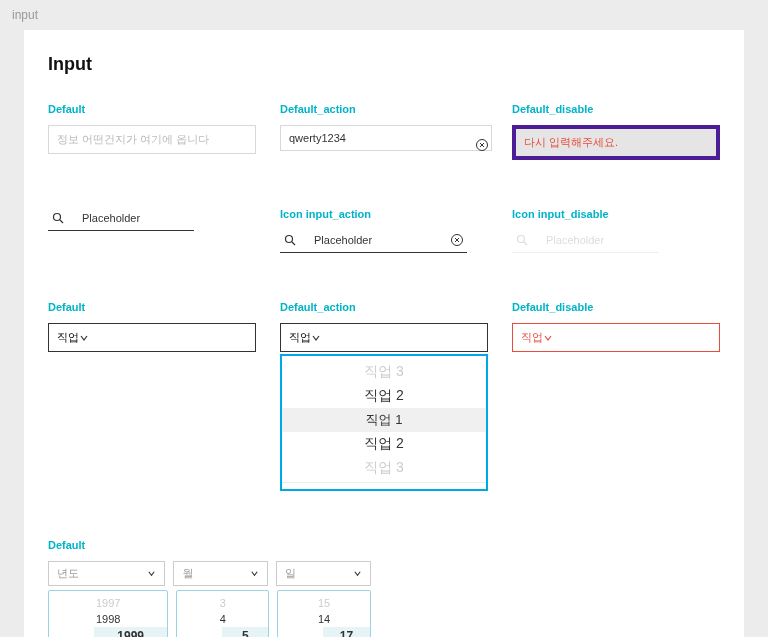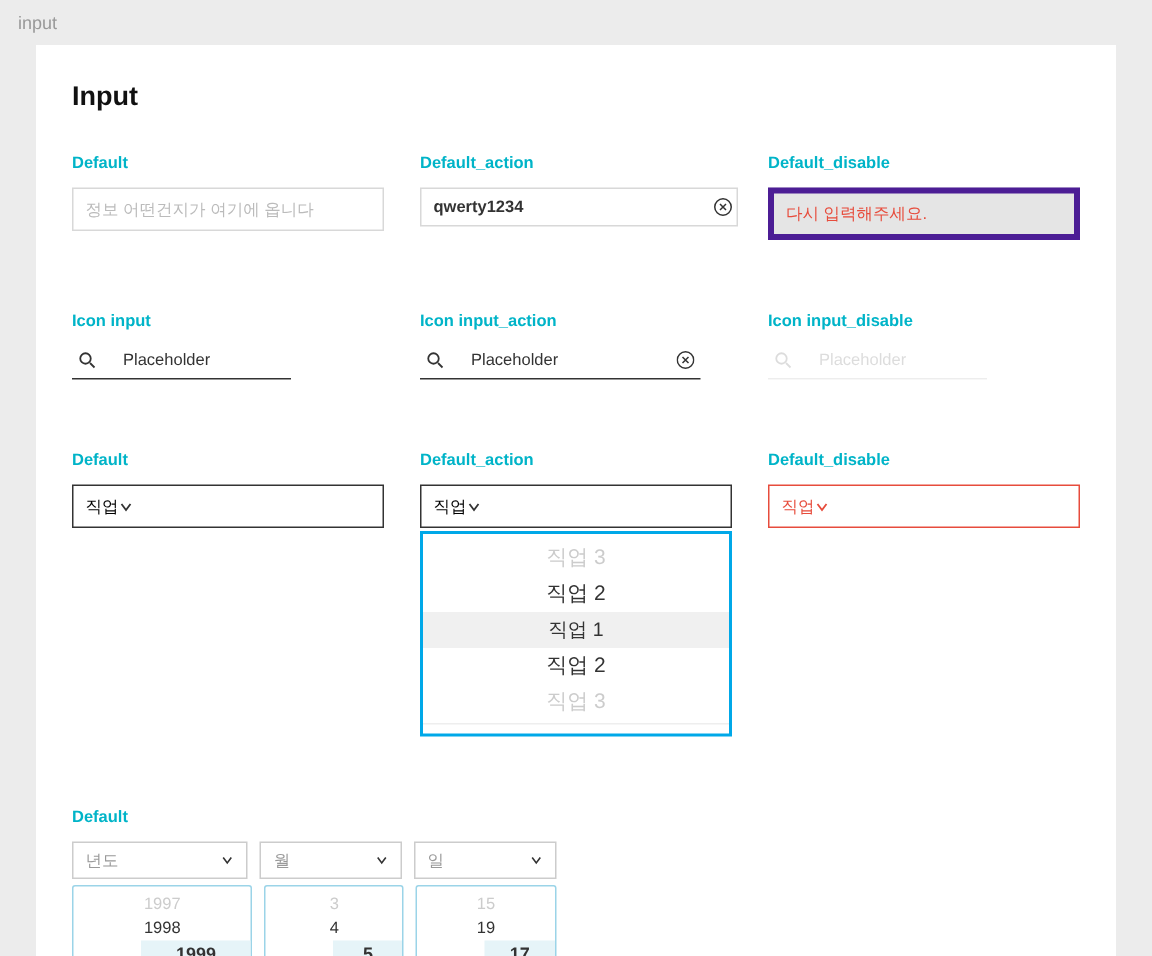--- a/index.html
+++ b/index.html
@@ -5,21 +5,21 @@
     * { box-sizing: border-box; margin: 0; padding: 0; }
     body { font-family: -apple-system, BlinkMacSystemFont, "Segoe UI", sans-serif; background: #ececec; font-size: 12px; }
     .page-title { color: #999; font-size: 12px; padding: 8px 12px; }
     .canvas { background: #fff; margin: 0 24px 24px; padding: 24px 24px 48px; }
     .main-heading { font-size: 18px; font-weight: 600; margin-bottom: 28px; color: #111; }
     .row { display: flex; gap: 24px; margin-bottom: 48px; }
     .col { flex: 1; min-width: 0; }
     .label { color: #00b4c8; font-weight: 600; font-size: 11px; margin-bottom: 10px; }
     .input-box { border: 1px solid #d8d8d8; padding: 6px 8px; font-size: 11px; color: #333; background: #fff; width: 100%; }
     .input-box.placeholder { color: #bbb; }
-    .input-action { display: flex; align-items: center; gap: 6px; font-weight: bold; }
+    .input-action { display: flex; align-items: flex-end; gap: 6px; }
     .input-action .input-box { border: 1px solid #d8d8d8; }
     .error-box { border: 4px solid #4c1d95; padding: 6px 8px; font-size: 11px; color: #e74c3c; background: #e5e5e5; }
     .icon-input { display: flex; align-items: center; gap: 18px; border-bottom: 1px solid #333; padding: 4px 4px 6px; width: 70%; }
     .icon-input.action { width: 90%; border-bottom: 1px solid #333; }
     .icon-input.disabled { border-bottom: 1px solid #ddd; opacity: 0.5; }
     .icon-input .text { flex: 1; font-size: 11px; color: #333; }
     .icon-input.disabled .text { color: #bbb; }
     .select-box { display: flex; align-items: center; justify-content: flex-start; border: 1px solid #333; padding: 6px 8px; font-size: 11px; background: #fff; }
     .select-box.normal { border: 1px solid #333; }
     .select-box.error { border: 1px solid #e74c3c; color: #e74c3c; }
@@ -66,21 +66,20 @@
       </div>
     </div>
     <div class="col">
       <div class="label">Default_disable</div>
       <div class="error-box">다시 입력해주세요.</div>
     </div>
   </div>
 
   <div class="row">
     <div class="col">
-      <div class="label">Icon input</div>
       <div class="icon-input">
         <span class="search-ic">
           <svg width="12" height="12" viewBox="0 0 12 12">
               <circle cx="5" cy="5" r="3.5" fill="none" stroke="#333" stroke-width="1.2"></circle>
               <line x1="8" y1="8" x2="11" y2="11" stroke="#333" stroke-width="1.2"></line>
             </svg>
         </span>
         <span class="text">Placeholder</span>
       </div>
     </div>
@@ -198,21 +197,21 @@
       </div>
       <div class="date-col">
         <div class="v muted">3</div>
         <div class="v">4</div>
         <div class="v selected">5</div>
         <div class="v">6</div>
 
       </div>
       <div class="date-col">
         <div class="v muted">15</div>
-        <div class="v">19</div>
+        <div class="v">14</div>
         <div class="v selected">17</div>
         <div class="v">18</div>
 
       </div>
     </div>
   </div>
 
 </div>
 
 </body></html>

